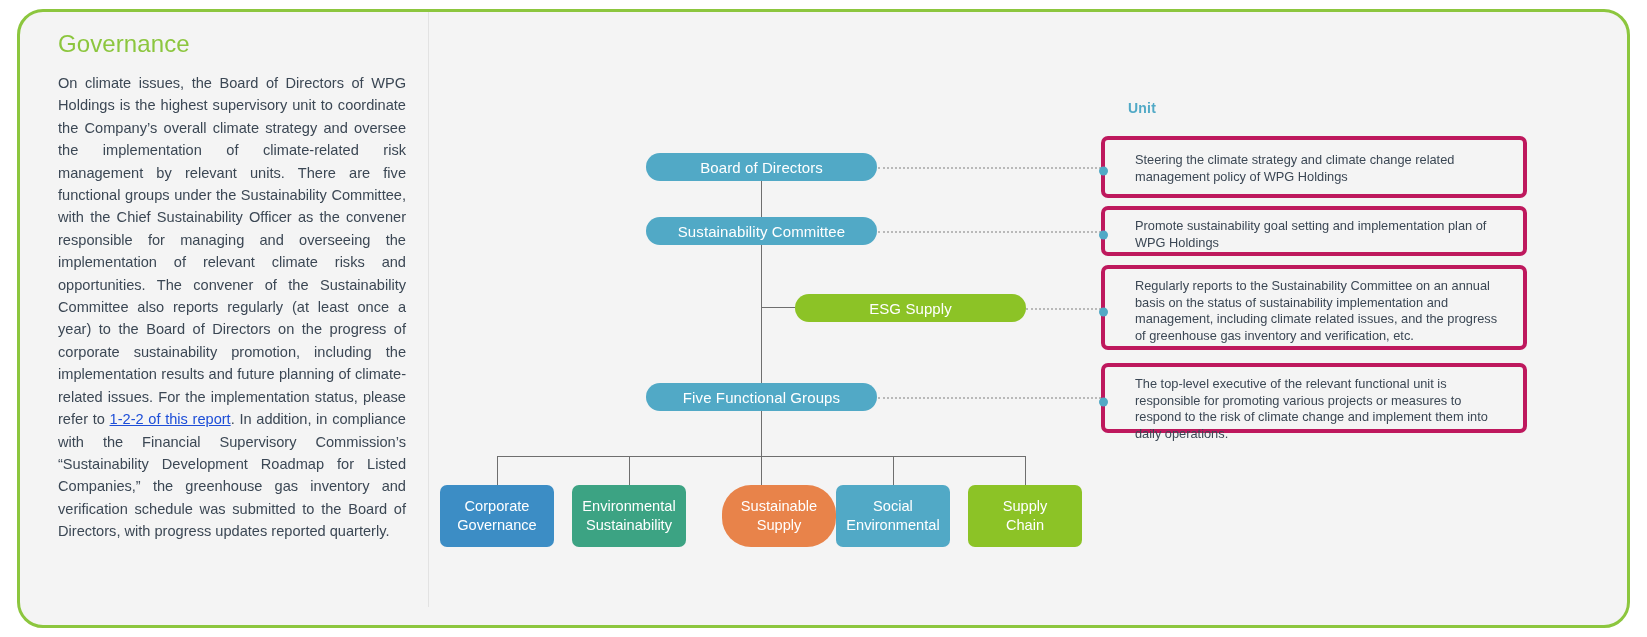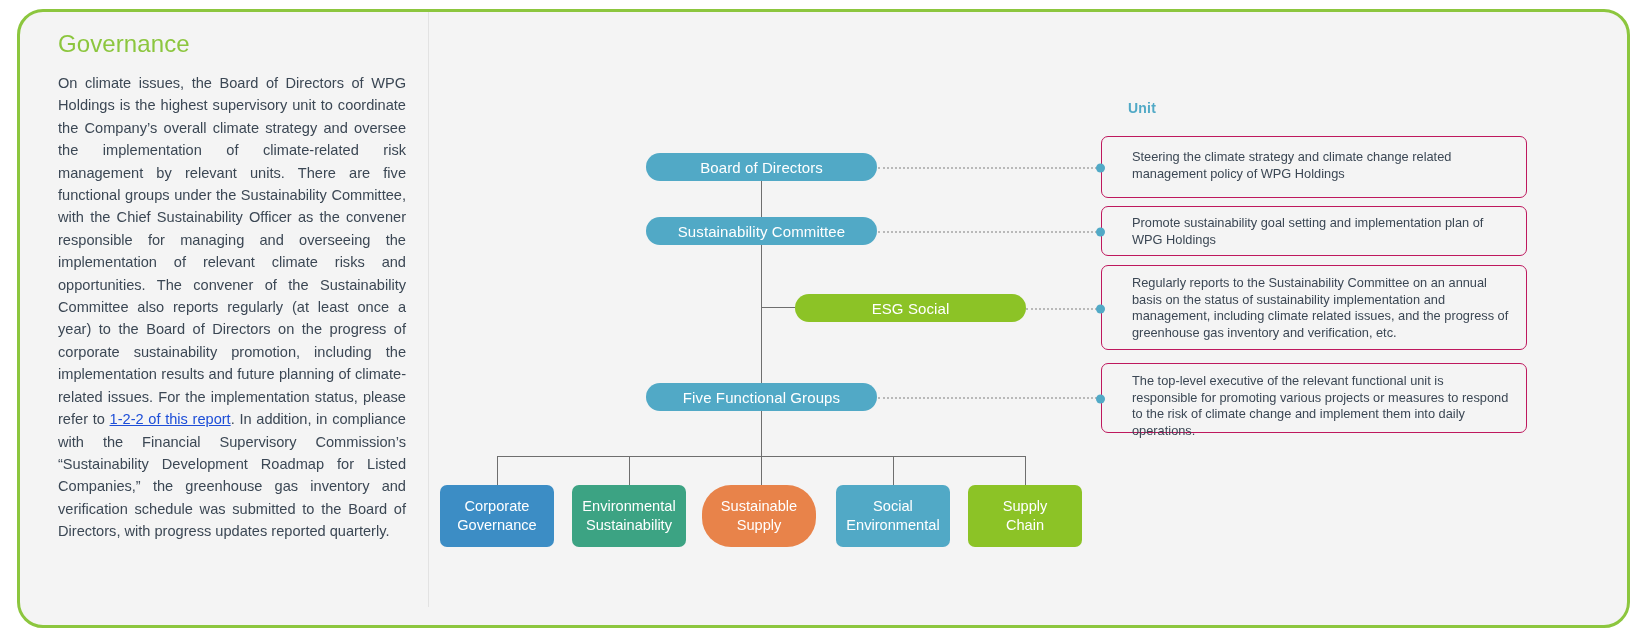--- a/index.html
+++ b/index.html
@@ -122,21 +122,21 @@
     left: 1128px; top: 100px;
     font-size: 14px;
     color: #51A9C6;
     font-weight: bold;
     letter-spacing: 0.2px;
   }
   .unit-card {
     position: absolute;
     left: 1101px;
     width: 426px;
-    border: 1px solid #be185d;
+    border: 4px solid #be185d;
     border-radius: 7px;
     background: #F4F4F4;
   }
   .unit-dot {
     position: absolute;
     left: -6px;
     width: 9px; height: 9px;
     border-radius: 50%;
     background: #51A9C6;
     transform: translateY(-50%);
@@ -185,34 +185,34 @@
 
     <div class="pill pill-blue" style="left:216px; top:153px; width:231px; height:28px;">
       <span>Board of Directors</span>
     </div>
 
     <div class="pill pill-blue" style="left:216px; top:217px; width:231px; height:28px;">
       <span>Sustainability Committee</span>
     </div>
 
     <div class="pill pill-green" style="left:365px; top:294px; width:231px; height:28px;">
-      <span>ESG Social</span>
+      <span>ESG Supply</span>
     </div>
 
     <div class="pill pill-blue" style="left:216px; top:383px; width:231px; height:28px;">
       <span>Five Functional Groups</span>
     </div>
 
     <div class="grp" style="left:10px;  background:#3C8DC5;">
       <span><span>Corporate</span><br><span>Governance</span></span>
     </div>
     <div class="grp" style="left:142px; background:#3CA383;">
       <span><span>Environmental</span><br><span>Sustainability</span></span>
     </div>
-    <div class="grp" style="left:272px; background:#E8834A;border-radius:29px;">
+    <div class="grp" style="left:292px; background:#E8834A;border-radius:29px;">
       <span><span>Sustainable</span><br><span>Supply</span></span>
     </div>
     <div class="grp" style="left:406px; background:#51A9C6;">
       <span><span>Social</span><br><span>Environmental</span></span>
     </div>
     <div class="grp" style="left:538px; background:#8CC326;">
       <span><span>Supply</span><br><span>Chain</span></span>
     </div>
 
   </div>

